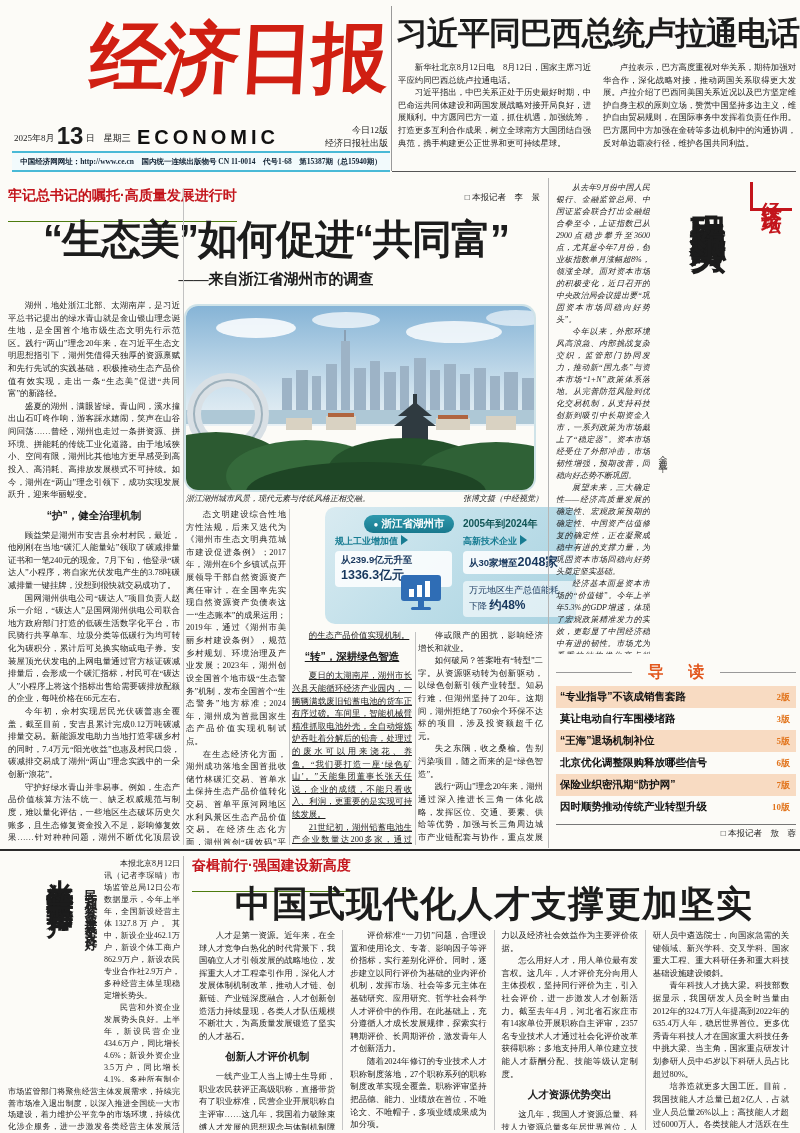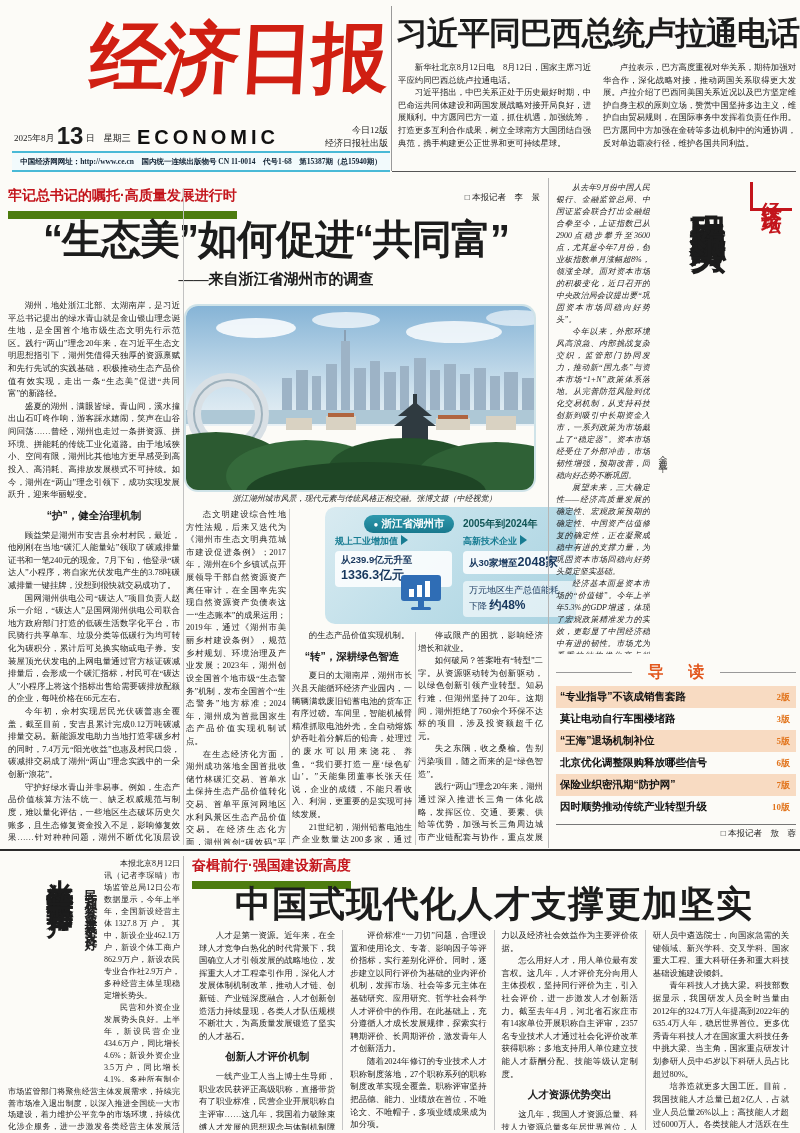--- a/index.html
+++ b/index.html
@@ -21,37 +21,37 @@
   .vrule-head{left:391px;top:6px;width:1px;height:165px;background:#999;}
   
   .top-head{left:396px;top:12px;width:400px;height:46px;font-family:"Liberation Sans",sans-serif;
     font-weight:900;font-size:32px;letter-spacing:-1px;text-align:center;white-space:nowrap;}
   .top-body{left:398px;top:62px;width:398px;height:106px;font-size:8.3px;line-height:1.52;
     column-count:2;column-gap:12px;text-align:justify;overflow:hidden;}
   .top-body p{margin:0;text-indent:2em;}
   .hrule-top{left:392px;top:171px;width:404px;height:1px;background:#555;}
   
   .kicker{font-family:"Liberation Sans",sans-serif;font-weight:900;color:#c3151c;font-size:14px;
-    border-bottom:8px solid #4d7c0f;padding-bottom:6px;display:inline-block;}
+    border-bottom:1px solid #4d7c0f;padding-bottom:16px;display:inline-block;}
   .lead-kicker-row{left:8px;top:186px;width:536px;height:22px;}
   .lead-byline{position:absolute;right:4px;top:6px;font-size:8.5px;color:#222;}
   .lead-head{left:8px;top:212px;width:536px;height:52px;text-align:center;font-family:"Liberation Sans",sans-serif;
     font-weight:900;font-size:40px;white-space:nowrap;letter-spacing:-1px;}
   .lead-sub{left:8px;top:270px;width:536px;text-align:center;font-weight:700;font-size:15px;}
   .colL{left:8px;top:300px;width:172px;height:545px;overflow:hidden;}
   .bodytext{font-size:8.4px;line-height:1.5;text-align:justify;}
   .bodytext p{margin:0;text-indent:2em;}
   .inner-sub{text-align:center;font-weight:700;font-family:"Liberation Sans",sans-serif;
     font-size:10.5px;margin:6px 0;text-indent:0 !important;}
   .photo{left:186px;top:306px;width:348px;height:184px;border-radius:12px;overflow:hidden;
     box-shadow:0 0 0 2px #cfe3e8;}
   .caption-row{left:186px;top:493px;width:357px;height:12px;font-size:8px;font-style:italic;color:#222;
-    display:flex;justify-content:center;}
+    display:flex;justify-content:space-between;}
   .colM1{left:186px;top:509px;width:100px;height:336px;overflow:hidden;}
-  .colM2{left:292px;top:630px;width:120px;height:215px;overflow:hidden;}
+  .colM2{left:292px;top:630px;width:120px;height:215px;overflow:hidden;text-decoration:underline;}
   .colM3{left:418px;top:630px;width:125px;height:215px;overflow:hidden;}
   .vr{background:#c2c2c2;width:1px;}
   
   .infog{left:292px;top:507px;width:251px;height:117px;border-radius:10px;
     background:linear-gradient(135deg,#d9ebf1 0%,#bcdde8 55%,#a9d2e0 100%);overflow:hidden;margin-left:33px;}
   .infog .badge-row{position:absolute;left:0;top:6px;width:100%;text-align:center;font-family:"Liberation Sans",sans-serif;}
   .badge{display:inline-block;background:linear-gradient(180deg,#2e99ad,#19798e);color:#fff;border-radius:10px;
     padding:2px 10px;font-weight:700;font-size:10.5px;}
   .badge .dot{color:#fff;font-size:8px;margin-right:3px;}
   .period{display:inline-block;color:#155;font-weight:700;font-size:10px;margin-left:4px;}

